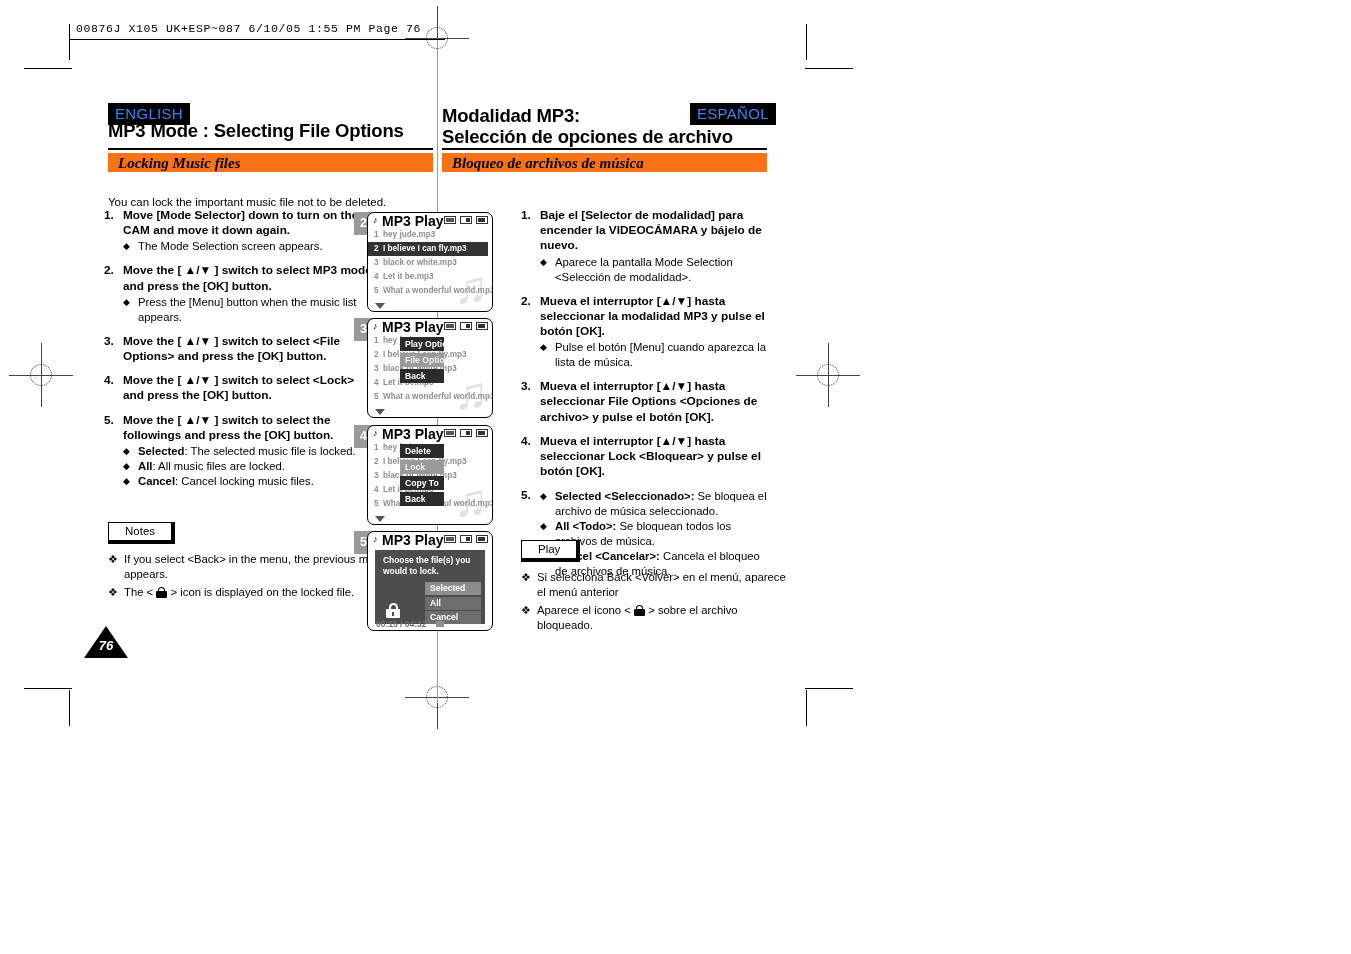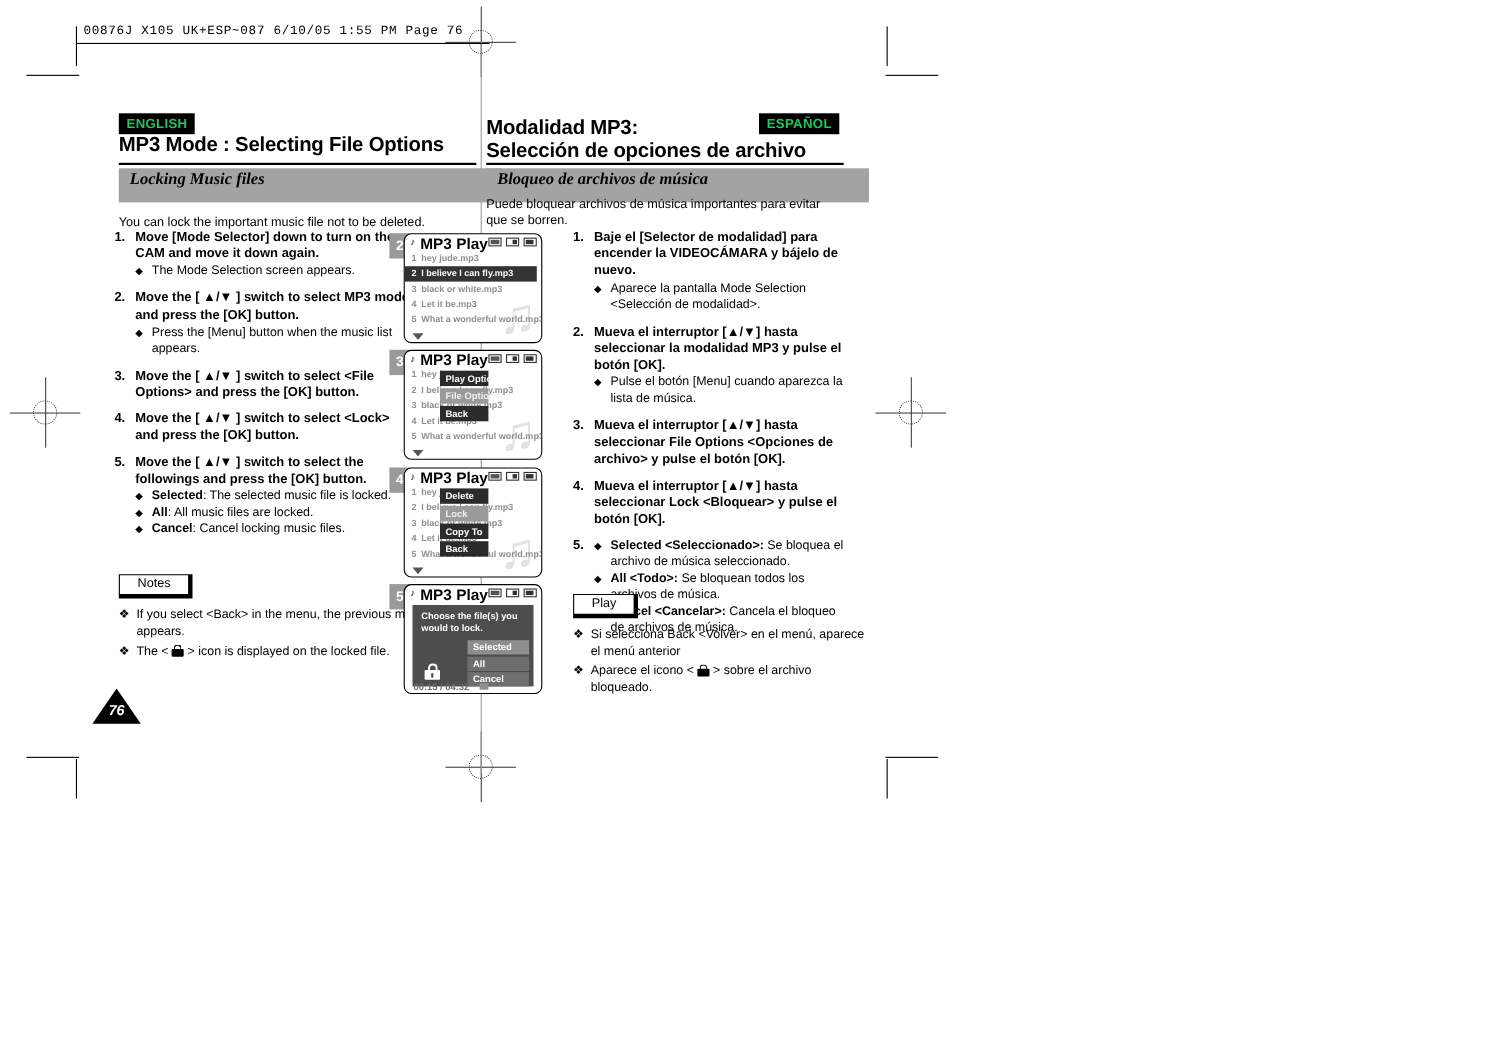--- a/index.html
+++ b/index.html
@@ -41,44 +41,43 @@
     font-size: 11.5px;
     letter-spacing: 0.6px;
     white-space: nowrap;
     color: #000;
   }
 
   
   .langtag {
     position: absolute;
     background: #000;
-    color: #22c55e;
-    font-weight: bold;
-    font-size: 12px;
+    color: #3b82f6;
+    font-weight: normal;
+    font-size: 15px;
     letter-spacing: 0.3px;
     padding: 2px 7px 3px 7px;
     white-space: nowrap;
   }
 
   
   .title {
     position: absolute;
     font-weight: bold;
     font-size: 18.5px;
     line-height: 22px;
     letter-spacing: -0.2px;
     white-space: nowrap;
   }
 
   
   .secbar {
     position: absolute;
-    background: #a3a3a3;
-    height: 31px;
-    padding-left: 23px;
+    background: #f97316;
+    height: 19px;
   }
   .secbar span {
     position: absolute;
     left: 10px;
     top: 2px;
     font-weight: bold;
     font-style: italic;
     font-family: "Liberation Serif", serif;
     font-size: 15px;
     color: #000;
@@ -502,21 +501,20 @@
       </div></div>
 
   <div class="langtag" style="left:690px;top:103px;">ESPAÑOL</div>
   <div class="title" style="left:442px;top:105px;">Modalidad MP3:</div>
   <div class="title" style="left:442px;top:126px;">Selección de opciones de archivo</div>
   <div class="rule-h" style="left:442px;top:148px;width:325px;height:2px;"></div>
 
   <div class="secbar" style="left:442px;top:153px;width:325px;">
     <span>Bloqueo de archivos de música</span>
   </div>
-  <div class="intro" style="left:442px;top:179px;width:312px;">Puede bloquear archivos de música importantes para evitar que se borren.</div>
 
   <div class="steps" id="es-steps" style="left:521px;top:208px;width:252px;">
       <div class="step">
         <div class="num">1.</div>
         <div class="body">
           <div class="head">Baje el [Selector de modalidad] para encender la VIDEOCÁMARA y bájelo de nuevo.</div>
           <div class="bullets">
             <div class="bl">
               <div class="dia">◆</div>
               <div class="txt">Aparece la pantalla Mode Selection &lt;Selección de modalidad&gt;.</div>

